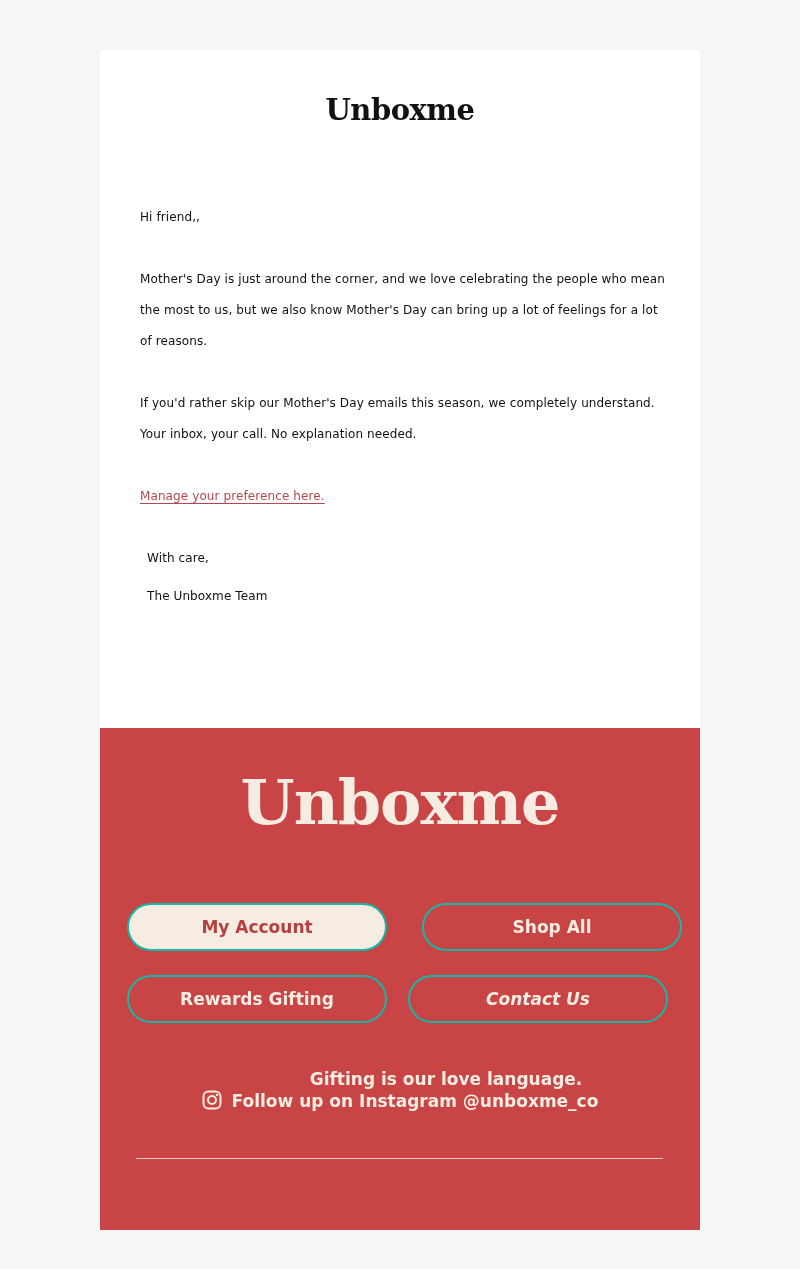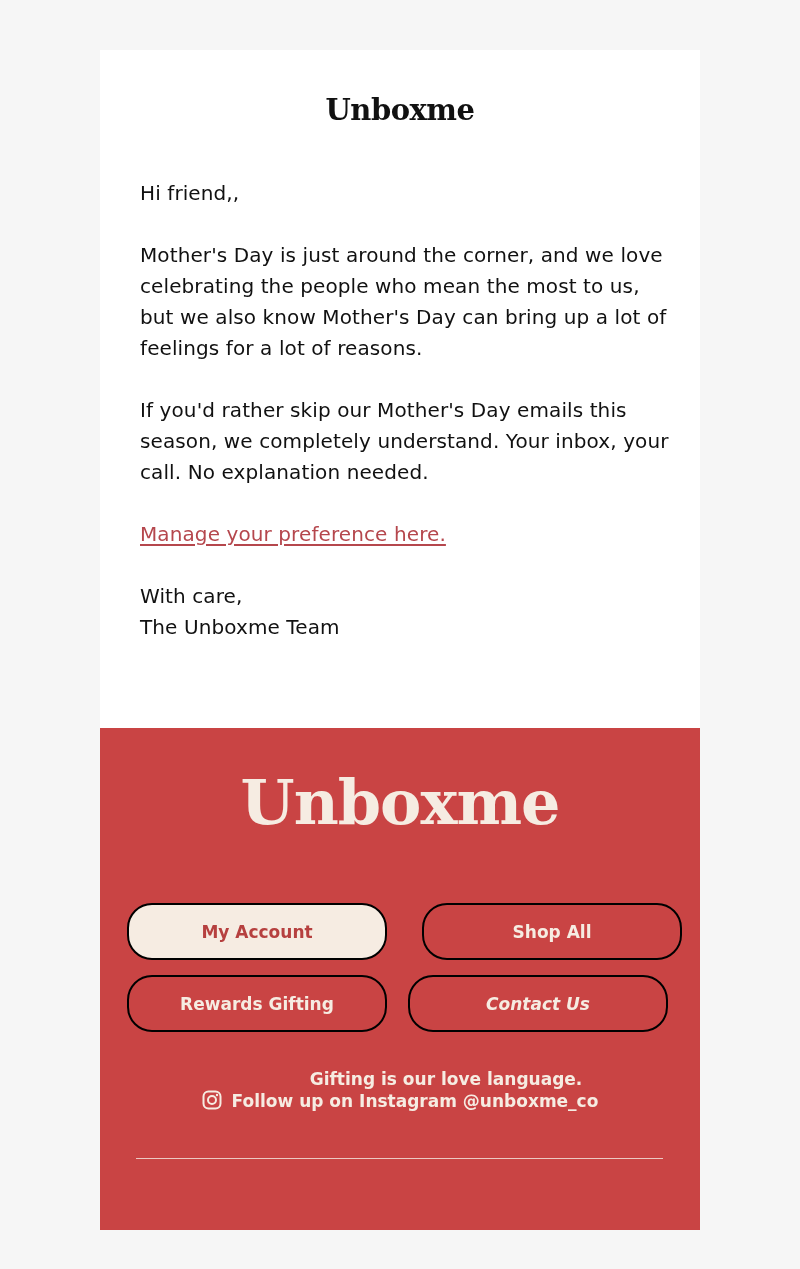--- a/index.html
+++ b/index.html
@@ -35,40 +35,40 @@
       font-weight: bold;
       font-size: 29px;
       letter-spacing: -0.5px;
       color: #111111;
       line-height: 1;
       top: 46px;
     }
     .body-text {
       position: absolute;
       left: 40px;
-      top: 128px;
+      top: 152px;
       width: 530px;
       font-family: "DejaVu Sans", sans-serif;
-      font-size: 20px;
+      font-size: 12px;
       line-height: 31px;
       color: #111111;
       letter-spacing: 0.1px;
     }
     .body-text p {
       margin: 0 0 31px 0;
     }
     .body-text .link {
       color: #b5474d;
       text-decoration: underline;
       text-underline-offset: 3px;
       cursor: pointer;
       margin-top: 8px;
     }
     .body-text .signoff {
-      margin: 0;
+      margin: 7px;
     }
     .footer {
       background: #c94444;
       height: 502px;
       position: relative;
     }
     .logo-footer {
       position: absolute;
       top: 44px;
       left: 0;
@@ -77,24 +77,24 @@
       font-family: "DejaVu Serif", serif;
       font-weight: bold;
       font-size: 62px;
       letter-spacing: -1px;
       color: #f6ece2;
       line-height: 1;
     }
     .btn {
       position: absolute;
       width: 260px;
-      height: 57px;
+      height: 48px;
       box-sizing: border-box;
       border-radius: 25px;
-      border: 2px solid #000000;
+      border: 2px solid #14b8a6;
       color: #f6ece2;
       font-family: "DejaVu Sans", sans-serif;
       font-weight: bold;
       font-size: 17px;
       display: flex;
       align-items: center;
       justify-content: center;
       cursor: pointer;
     }
     .btn.filled {

